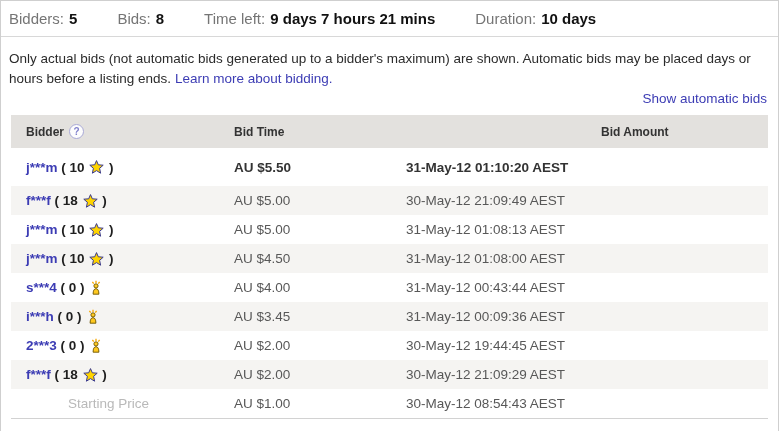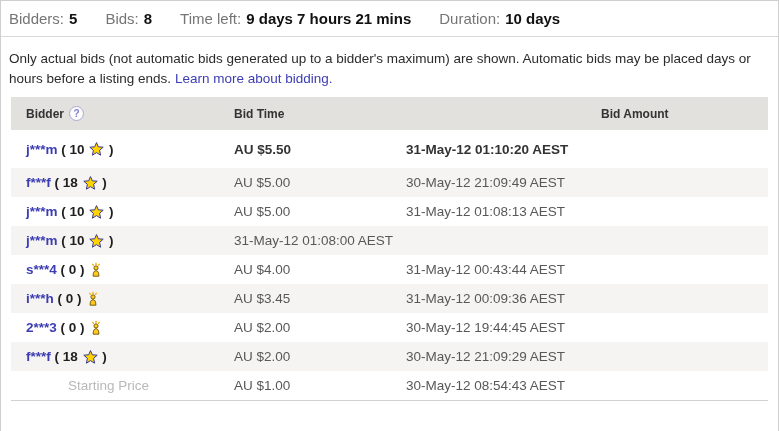--- a/index.html
+++ b/index.html
@@ -10,21 +10,21 @@
   }
   .page {
     width:779px; height:431px;
     border:1px solid #cfcfcf; border-bottom:none;
     background:#fff;
   }
   a { color:#3c3cb4; text-decoration:none; }
 
   
   .summary {
-    display:flex; align-items:center; gap:28px;
+    display:flex; align-items:center; gap:40px;
     height:36px; padding-left:8px;
     border-bottom:1px solid #d8d8d8;
     font-size:15px;
   }
   .sum-item { display:flex; gap:5px; white-space:nowrap; }
   .sum-label { color:#757575; }
   .sum-value { color:#111; font-weight:bold; }
 
   
   .notice {
@@ -85,20 +85,23 @@
       <span class="sum-label">Duration:</span>
       <span class="sum-value">10 days</span>
     </div>
   </div>
 
   <div class="notice">
     <span>Only actual bids (not automatic bids generated up to a bidder's maximum) are shown. Automatic bids may be placed days or hours before a listing ends.</span>
     <a href="#">Learn more about bidding.</a>
   </div>
 
+  <div class="show-auto-wrap">
+    <a href="#">Show automatic bids</a>
+  </div>
 
   <div class="table">
     <div class="thead">
       <div class="cell c1">
         <span>Bidder</span>
         <span class="help-icon">?</span>
       </div>
       <div class="cell c3">Bid Time</div>
       <div class="cell c2">Bid Amount</div>
     </div>
@@ -121,20 +124,21 @@
           <div class="cell c1"><a href="#" class="bidder-link">j***m</a><span class="fb"> ( 10 </span><svg class="star" width="15" height="14" viewBox="0 0 15 14">
               <path d="M7.5 0.6 L9.3 4.8 L14.2 5.2 L10.6 8.3 L11.6 13.2 L7.5 10.6 L3.4 13.2 L4.4 8.3 L0.8 5.2 L5.7 4.8 Z" fill="#ffd400" stroke="#3a3a8e" stroke-width="1" stroke-linejoin="round"></path>
             </svg><span class="fb"> )</span></div>
           <div class="cell c2">AU $5.00</div>
           <div class="cell c3">31-May-12 01:08:13 AEST</div>
         </div>
         <div class="trow alt">
           <div class="cell c1"><a href="#" class="bidder-link">j***m</a><span class="fb"> ( 10 </span><svg class="star" width="15" height="14" viewBox="0 0 15 14">
               <path d="M7.5 0.6 L9.3 4.8 L14.2 5.2 L10.6 8.3 L11.6 13.2 L7.5 10.6 L3.4 13.2 L4.4 8.3 L0.8 5.2 L5.7 4.8 Z" fill="#ffd400" stroke="#3a3a8e" stroke-width="1" stroke-linejoin="round"></path>
             </svg><span class="fb"> )</span></div>
+          <div class="cell c2">AU $4.50</div>
           <div class="cell c3">31-May-12 01:08:00 AEST</div>
         </div>
         <div class="trow">
           <div class="cell c1"><a href="#" class="bidder-link">s***4</a><span class="fb"> ( 0 ) </span><svg class="newb" width="14" height="15" viewBox="0 0 14 15">
               <path d="M7 0.8 L7 3 M3.4 1.9 L4.7 3.7 M10.6 1.9 L9.3 3.7" stroke="#f7a800" stroke-width="1.3" fill="none"></path>
               <circle cx="7" cy="5.9" r="2.1" fill="#ffc91f" stroke="#6b5200" stroke-width="0.9"></circle>
               <path d="M4.1 14.2 C4.1 10.6 5.1 8.7 7 8.7 C8.9 8.7 9.9 10.6 9.9 14.2 Z" fill="#ffc91f" stroke="#6b5200" stroke-width="0.9"></path>
             </svg></div>
           <div class="cell c2">AU $4.00</div>
           <div class="cell c3">31-May-12 00:43:44 AEST</div>

